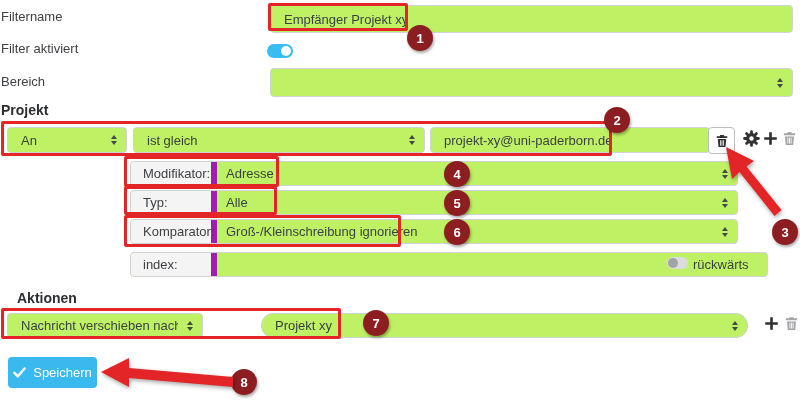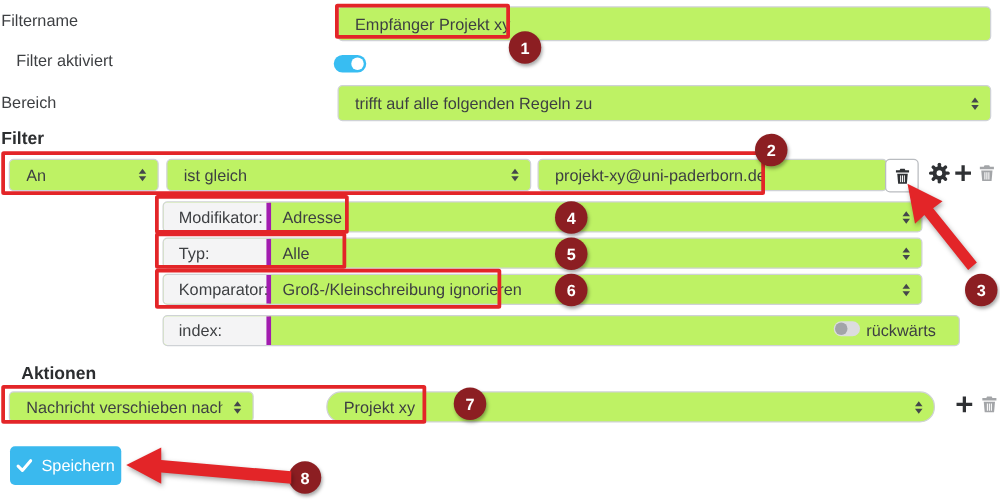--- a/index.html
+++ b/index.html
@@ -38,21 +38,21 @@
     display:flex; flex-direction:column; align-items:center; gap:2px;
   }
   .arrows i { display:block; width:0; height:0;
     border-left:3.5px solid transparent; border-right:3.5px solid transparent; }
   .arrows .up   { border-bottom:4.5px solid #44474b; }
   .arrows .down { border-top:4.5px solid #44474b; }
 
   .grp { padding:0; }
   .grp-label {
     width:86px; align-self:stretch; display:flex; align-items:center;
-    background:#f4f4f5; border-right:4px solid #a21caf;
+    background:#f4f4f5; border-right:6px solid #a21caf;
     border-radius:3px 0 0 3px; padding-left:12px; color:#3d3f42; white-space:nowrap;
   }
   .grp-val { padding-left:9px; }
   .grp input { border:none; outline:none; background:transparent; font:inherit; flex:1; padding:0 8px; }
 
   
   .toggle-on { position:absolute; width:26px; height:14px; border-radius:7px;
     background:#38bdf2; cursor:pointer; }
   .toggle-on::after { content:""; position:absolute; right:2px; top:2px;
     width:10px; height:10px; border-radius:50%; background:#fff; }
@@ -86,38 +86,37 @@
     background:#8c1e22; color:#fff; font-weight:bold; font-size:13px;
     display:flex; align-items:center; justify-content:center; z-index:6;
     box-shadow:1px 2px 3px rgba(0,0,0,.35); pointer-events:none;
   }
   #arrow-layer { position:absolute; left:0; top:0; z-index:6; pointer-events:none; }
 </style>
 </head>
 <body>
 
 <span class="abs lbl" style="left:1px; top:9px;">Filtername</span>
-<span class="abs lbl" style="left:1px; top:41px;padding-left:12px;">Filter aktiviert</span>
+<span class="abs lbl" style="left:1px; top:41px;">Filter aktiviert</span>
 <span class="abs lbl" style="left:1px; top:74px;">Bereich</span>
 
 <div class="field" style="left:270px; top:5px; width:523px; height:28px;">
   <input type="text" value="Empfänger Projekt xy" style="">
 </div>
 
 <div class="toggle-on" style="left:267px; top:44px;"></div>
 
 <div class="sel" style="left:270px; top:68px; width:523px; height:29px;">
-  <span class="sel-txt">trifft auf alle folgenden Regeln zu</span>
-  <span class="arrows">
-      <i class="up"></i>
-      <i class="down"></i>
-    </span>
-</div>
-
-<span class="abs hdr" style="left:1px; top:102px;">Filter</span>
+  <span class="arrows">
+      <i class="up"></i>
+      <i class="down"></i>
+    </span>
+</div>
+
+<span class="abs hdr" style="left:1px; top:102px;">Projekt</span>
 
 <div class="sel" style="left:7px; top:127px; width:120px; height:26px;">
   <span class="sel-txt">An</span>
   <span class="arrows">
       <i class="up"></i>
       <i class="down"></i>
     </span>
 </div>
 
 <div class="sel" style="left:133px; top:127px; width:292px; height:26px;">

